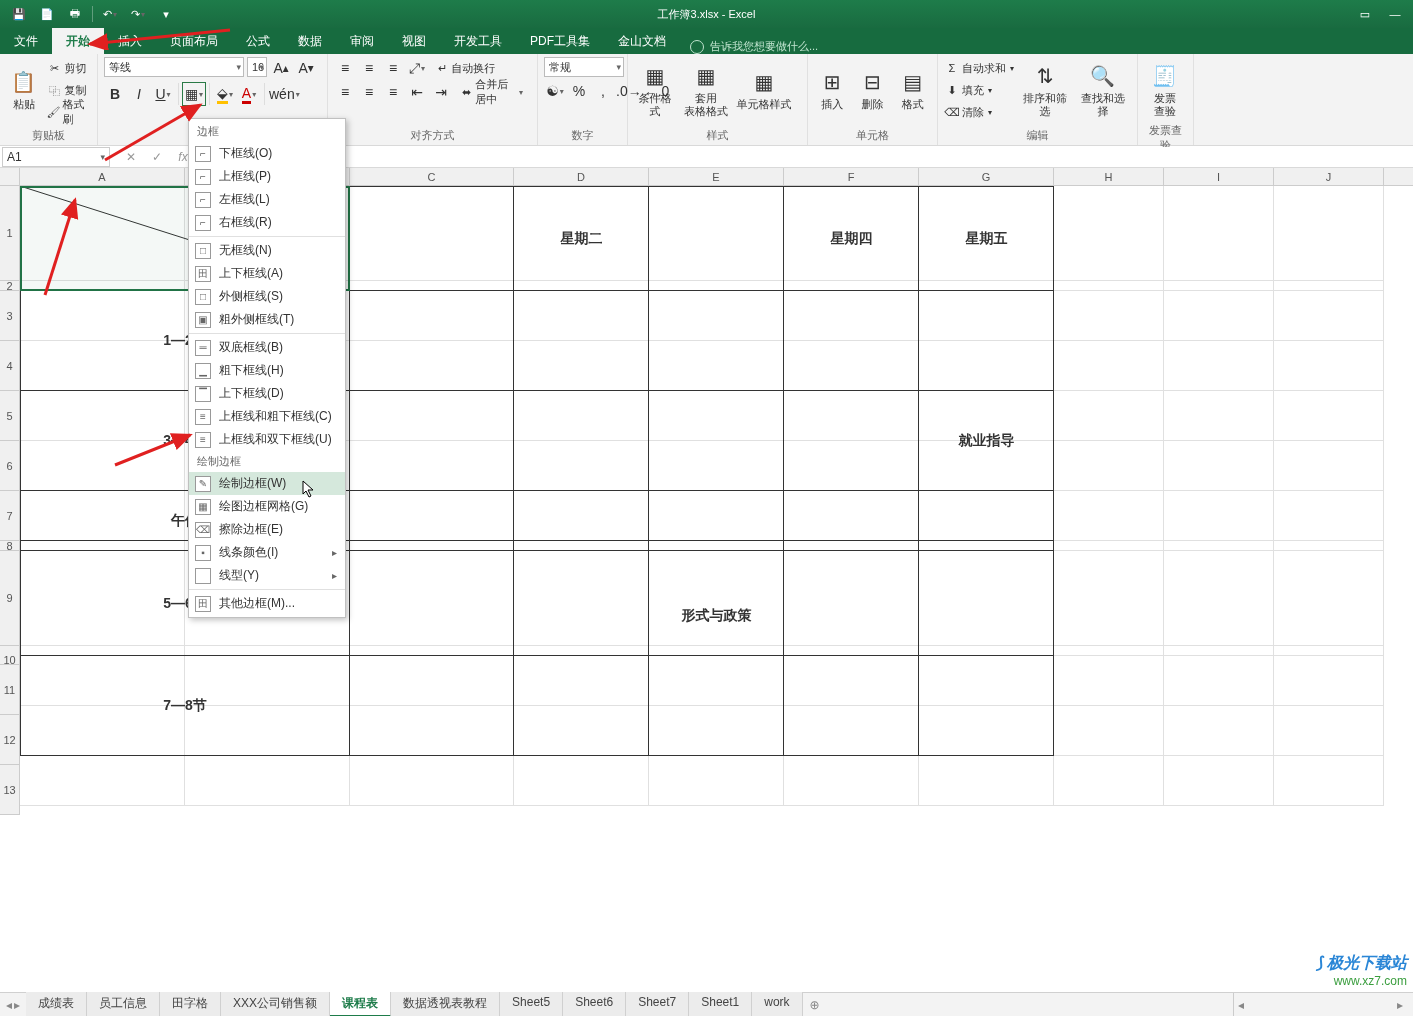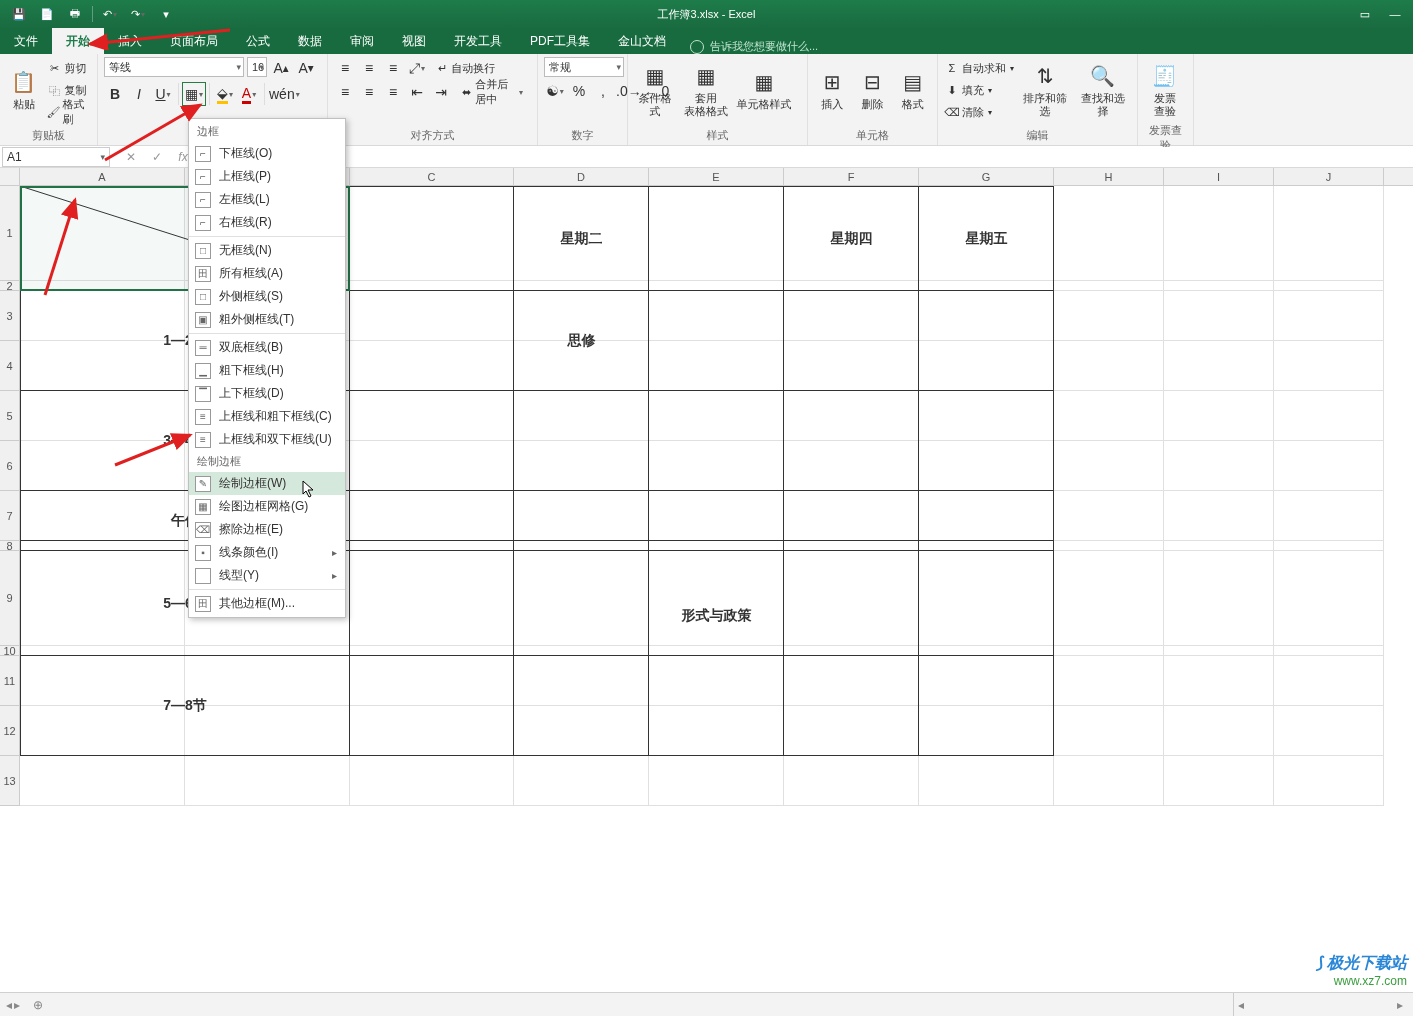--- a/index.html
+++ b/index.html
@@ -325,21 +325,21 @@
   <div class="rowhdrs" id="rowhdrs">
       <div class="rowhdr" style="height: 95px;">1</div>
       <div class="rowhdr" style="height: 10px;">2</div>
       <div class="rowhdr" style="height: 50px;">3</div>
       <div class="rowhdr" style="height: 50px;">4</div>
       <div class="rowhdr" style="height: 50px;">5</div>
       <div class="rowhdr" style="height: 50px;">6</div>
       <div class="rowhdr" style="height: 50px;">7</div>
       <div class="rowhdr" style="height: 10px;">8</div>
       <div class="rowhdr" style="height: 95px;">9</div>
-      <div class="rowhdr" style="height: 10px;">10</div>
+      <div class="rowhdr" style="height: 10px; margin-top: 9px;">10</div>
       <div class="rowhdr" style="height: 50px;">11</div>
       <div class="rowhdr" style="height: 50px;">12</div>
       <div class="rowhdr" style="height: 50px;">13</div>
     </div>
   <div class="cells" id="cells">
       <div class="cell" style="left: 0px; top: 0px; width: 165px; height: 95px;"></div>
       <div class="cell" style="left: 165px; top: 0px; width: 165px; height: 95px;"></div>
       <div class="cell" style="left: 330px; top: 0px; width: 164px; height: 95px;"></div>
       <div class="cell" style="left: 494px; top: 0px; width: 135px; height: 95px;"></div>
       <div class="cell" style="left: 629px; top: 0px; width: 135px; height: 95px;"></div>
@@ -485,21 +485,21 @@
           <line x1="0" y1="0" x2="100%" y2="100%" stroke="#333" stroke-width="1"></line>
         </svg></div>
       <div class="cell" style="left: 494px; top: 0px; width: 135px; height: 105px; border: none;">星期二</div>
       <div class="cell" style="left: 764px; top: 0px; width: 135px; height: 105px; border: none;">星期四</div>
       <div class="cell" style="left: 899px; top: 0px; width: 135px; height: 105px; border: none;">星期五</div>
       <div class="cell" style="left: 0px; top: 105px; width: 330px; height: 100px; border: none;">1—2节</div>
       <div class="cell" style="left: 0px; top: 205px; width: 330px; height: 100px; border: none;">3—4节</div>
       <div class="cell" style="left: 0px; top: 305px; width: 330px; height: 60px; border: none;">午休</div>
       <div class="cell" style="left: 0px; top: 365px; width: 330px; height: 105px; border: none;">5—6节</div>
       <div class="cell" style="left: 0px; top: 470px; width: 330px; height: 100px; border: none;">7—8节</div>
-      <div class="cell" style="left: 494px; top: 105px; width: 135px; height: 100px; border: none;">思修</div>
+      <div class="cell" style="left: 899px; top: 205px; width: 135px; height: 100px; border: none;">就业指导</div>
       <div class="cell" style="left: 629px; top: 377px; width: 135px; height: 105px; border: none;">形式与政策</div>
       <div class="selection" style="left: 0px; top: 0px; width: 330px; height: 105px;"></div>
     </div>
 </div>
 
 <div class="bmenu">
   <div class="mtitle">边框</div>
   <div id="bmenu-items">
       <div class="mitem">
         <span class="mico">⌐</span>
@@ -517,21 +517,21 @@
         <span class="mico">⌐</span>
         <span class="mlbl">右框线(R)</span>
       </div>
       <div class="msep"></div>
       <div class="mitem">
         <span class="mico">□</span>
         <span class="mlbl">无框线(N)</span>
       </div>
       <div class="mitem">
         <span class="mico">田</span>
-        <span class="mlbl">所有框线(A)</span>
+        <span class="mlbl">上下框线(A)</span>
       </div>
       <div class="mitem">
         <span class="mico">□</span>
         <span class="mlbl">外侧框线(S)</span>
       </div>
       <div class="mitem">
         <span class="mico">▣</span>
         <span class="mlbl">粗外侧框线(T)</span>
       </div>
       <div class="msep"></div>
@@ -608,20 +608,33 @@
   <svg width="16" height="20">
       <path d="M1,1 L1,14 L4,11 L7,17 L9,16 L6,10 L11,10 Z" fill="#fff" stroke="#000" stroke-width="1"></path>
     </svg>
 </div>
 
 <div class="tabstrip">
   <div class="nav">
       <span>◂</span>
       <span>▸</span>
     </div>
+  <div id="sheettabs" style="display:flex">
+      <div class="stab">成绩表</div>
+      <div class="stab">员工信息</div>
+      <div class="stab">田字格</div>
+      <div class="stab">XXX公司销售额</div>
+      <div class="stab active">课程表</div>
+      <div class="stab">数据透视表教程</div>
+      <div class="stab">Sheet5</div>
+      <div class="stab">Sheet6</div>
+      <div class="stab">Sheet7</div>
+      <div class="stab">Sheet1</div>
+      <div class="stab">work</div>
+    </div>
   <div class="addtab">⊕</div>
   <div style="flex:1"></div>
   <div style="width:180px;border-left:1px solid #ccc;height:100%;position:relative">
     <div style="position:absolute;left:4px;top:5px;width:12px;height:12px;color:#888">◂</div>
     <div style="position:absolute;right:4px;top:5px;width:12px;height:12px;color:#888">▸</div>
   </div>
 </div>
 
 <div class="watermark">
   <div class="wm1"><span style="color:#2a86d6">⟆</span> <span>极光下载站</span></div>

